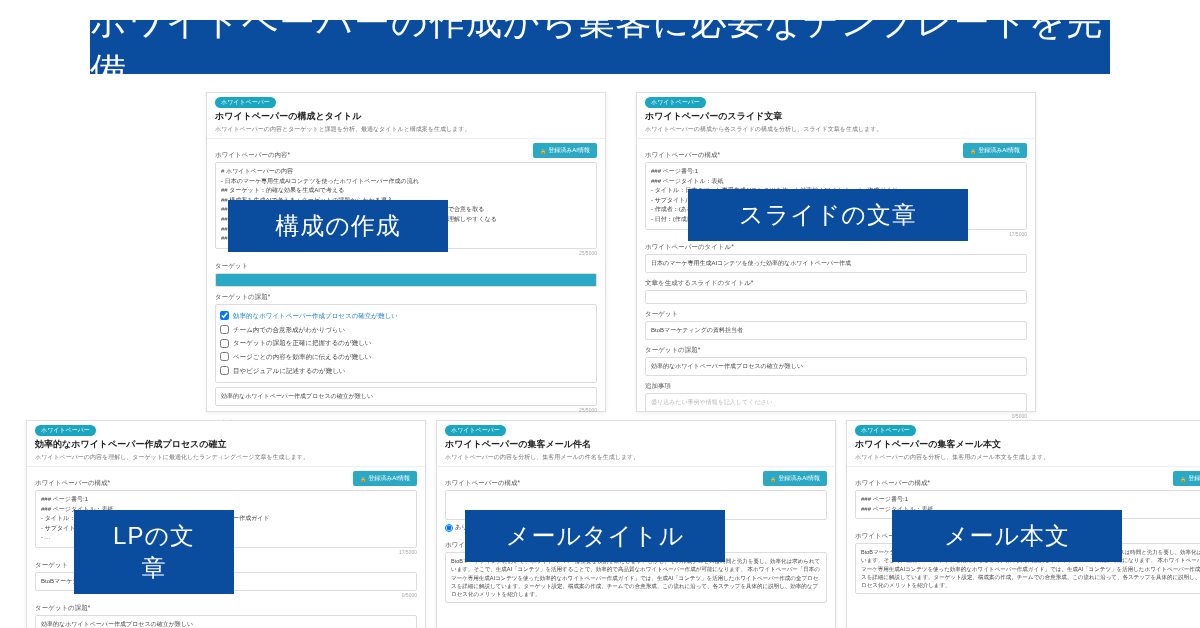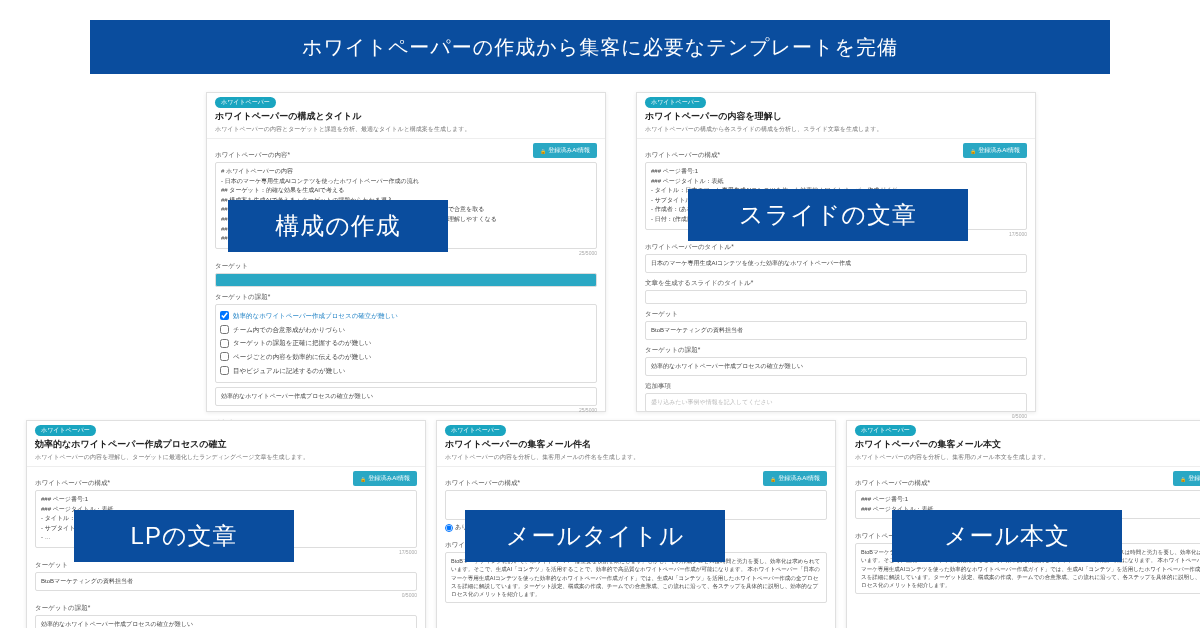--- a/index.html
+++ b/index.html
@@ -12,21 +12,21 @@
       overflow: hidden;
     }
     .banner {
       position: absolute;
       top: 20px;
       left: 90px;
       width: 1020px;
       height: 54px;
       background: #0a4d9e;
       color: #ffffff;
-      font-size: 20px;
+      font-size: 36px;
       font-weight: 500;
       display: flex;
       align-items: center;
       justify-content: center;
       letter-spacing: 1px;
     }
     .card {
       position: absolute;
       background: #ffffff;
       border: 1px solid #e0e0e0;
@@ -129,21 +129,21 @@
 
     
     .card-a { top: 92px; left: 206px; width: 400px; height: 320px; }
     .card-b { top: 92px; left: 636px; width: 400px; height: 320px; }
     .card-c { top: 420px; left: 26px; width: 400px; height: 260px; }
     .card-d { top: 420px; left: 436px; width: 400px; height: 260px; }
     .card-e { top: 420px; left: 846px; width: 400px; height: 260px; }
 
     .label-a { top: 200px; left: 228px; width: 220px; text-align: center; }
     .label-b { top: 189px; left: 688px; width: 280px; text-align: center; }
-    .label-c { top: 510px; left: 74px; width: 220px; text-align: center; }
+    .label-c { top: 510px; left: 74px; width: 160px; text-align: center; }
     .label-d { top: 510px; left: 465px; width: 260px; text-align: center; }
     .label-e { top: 510px; left: 892px; width: 230px; text-align: center; }
 
     .bullet-list { font-size: 6px; line-height: 1.6; color: #444; }
   </style>
 </head>
 <body>
 
 <div class="banner">ホワイトペーパーの作成から集客に必要なテンプレートを完備</div>
 
@@ -189,21 +189,21 @@
         </div>
     </div>
     <div class="field-box" style="margin-top:4px;">効率的なホワイトペーパー作成プロセスの確立が難しい</div>
     <div class="counter">25/5000</div>
     <div class="field-label">追加事項</div>
   </div>
 </div>
 
 <div class="card card-b">
   <span class="card-tag">ホワイトペーパー</span>
-  <div class="card-title">ホワイトペーパーの内容を理解し</div>
+  <div class="card-title">ホワイトペーパーのスライド文章</div>
   <div class="card-sub">ホワイトペーパーの構成から各スライドの構成を分析し、スライド文章を生成します。</div>
   <div class="card-body">
     <div class="btn-ai">登録済みAI情報</div>
     <div class="field-label">ホワイトペーパーの構成*</div>
     <div class="field-box medium bullet-list" style="white-space:pre-line;">### ページ番号:1
 ### ページタイトル：表紙
 - タイトル：日本のマーケ専用生成AIコンテツを使った効率的ホワイトペーパー作成ガイド
 - サブタイトル：効率的なホワイトペーパー作成プロセスの確立
 - 作成者：(あなたの名前)
 - 日付：(作成日)</div>

